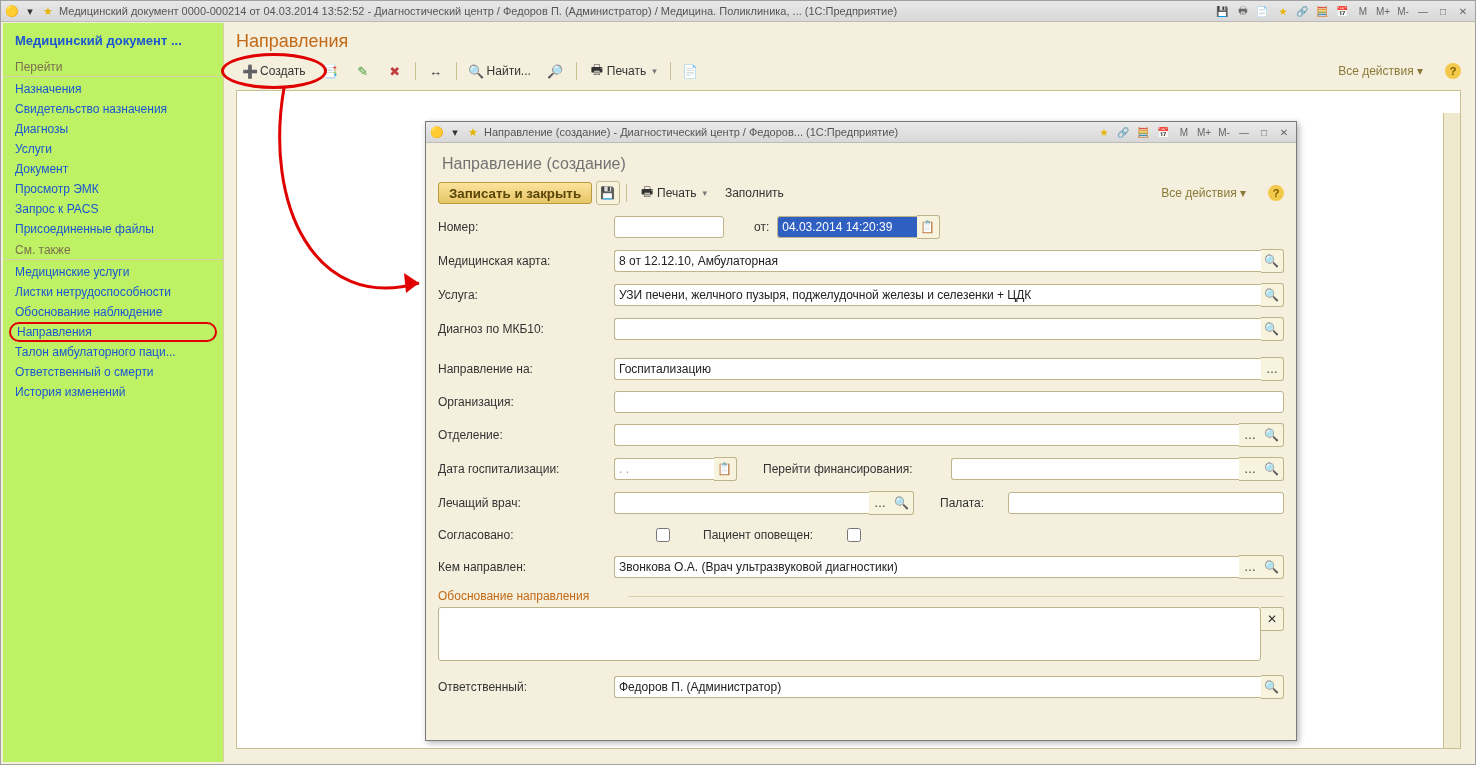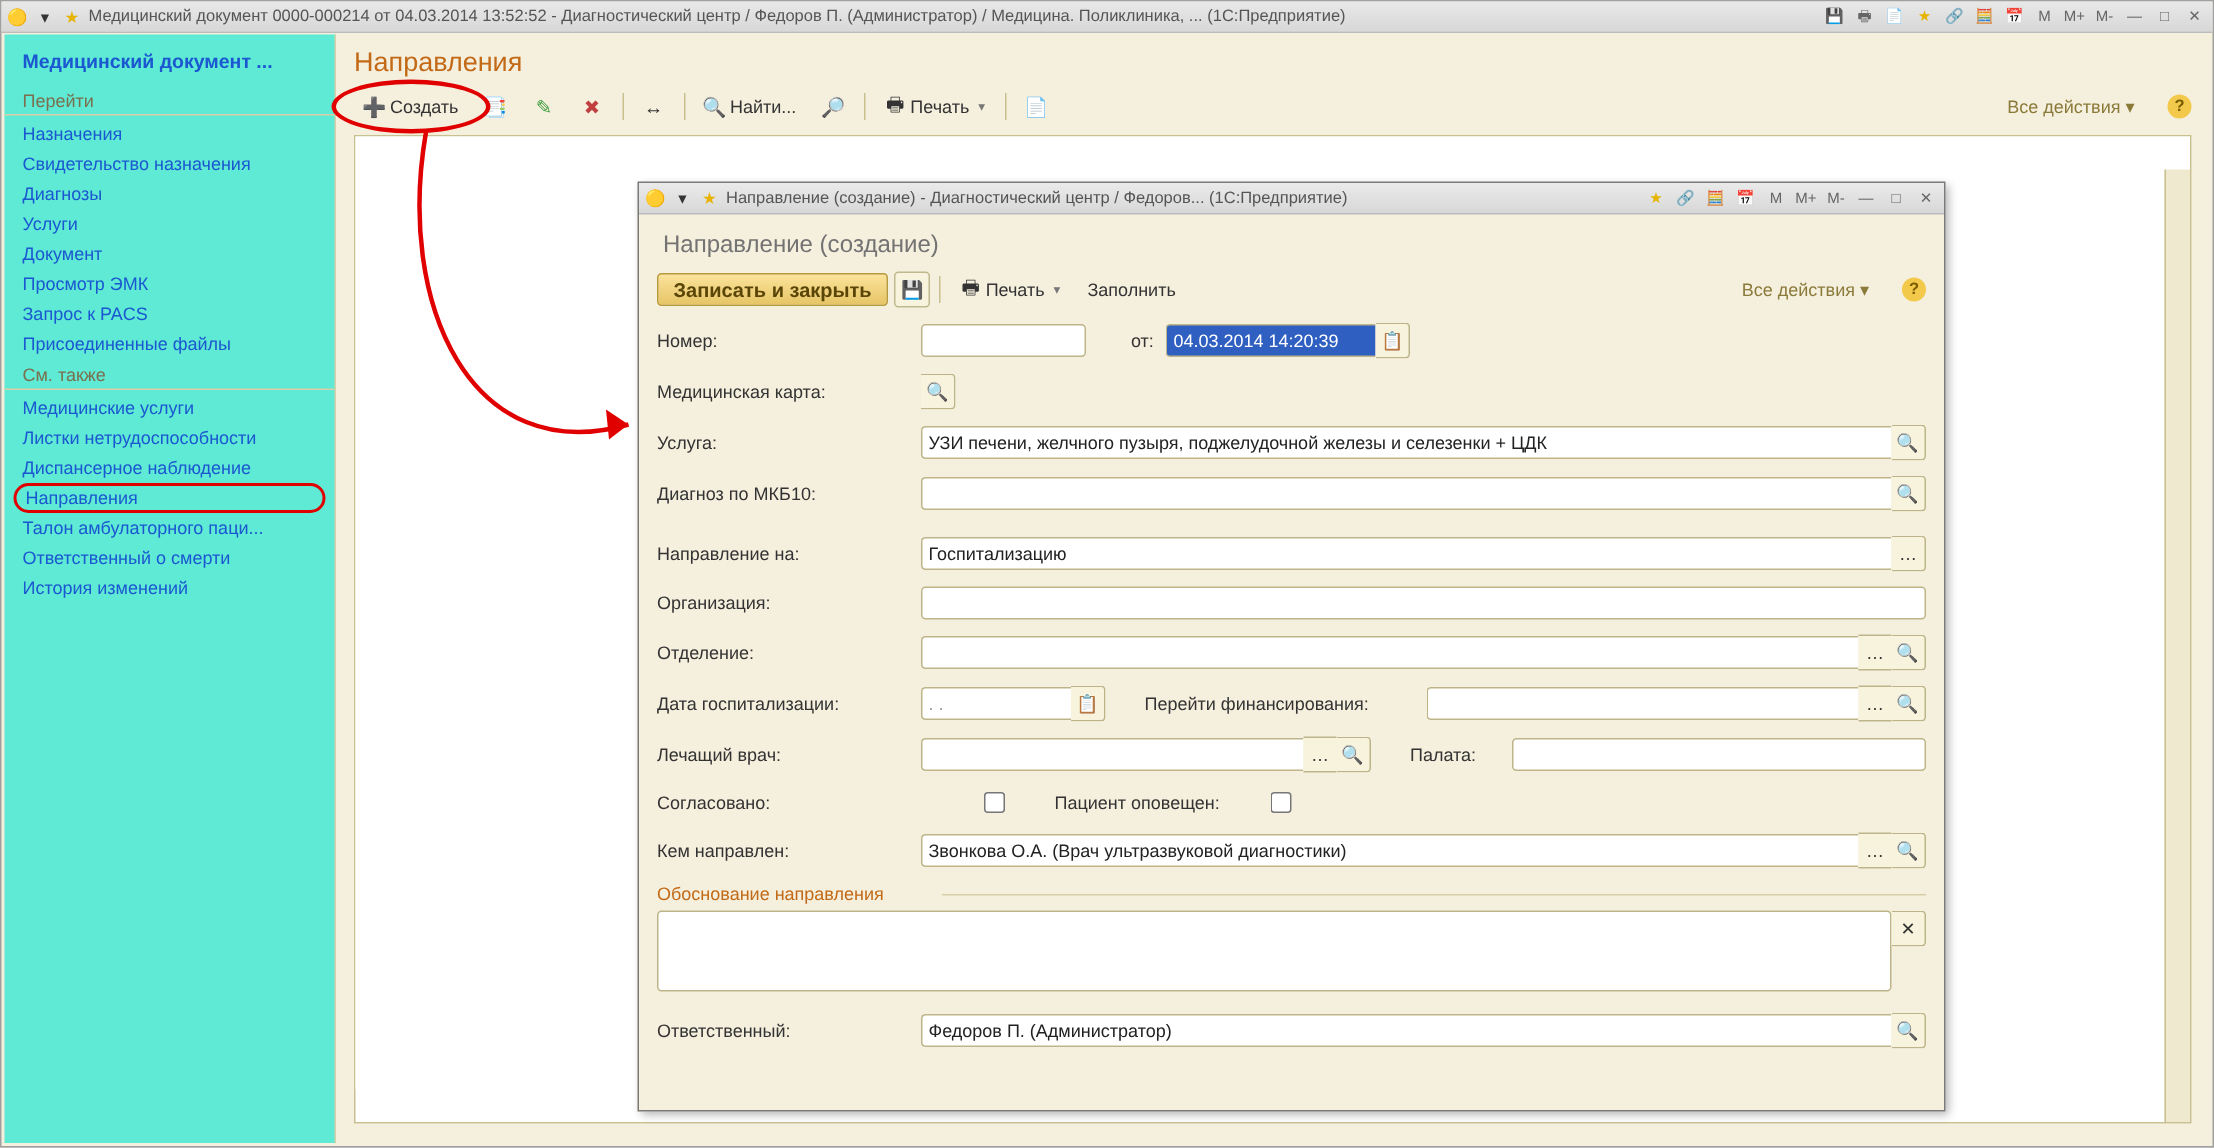--- a/index.html
+++ b/index.html
@@ -3,21 +3,21 @@
 <meta charset="utf-8">
 <style>
 html,body{margin:0;padding:0;font-family:Arial,sans-serif;font-size:12px;color:#333;background:#b0b0b0;height:100%;overflow:hidden}
 .outer-win{position:absolute;left:0;top:0;width:1476px;height:765px;background:#f5efdd;border:1px solid #a0a0a0;box-sizing:border-box}
 .titlebar{height:20px;background:linear-gradient(to bottom,#e8e8e8,#d8d8d8);display:flex;align-items:center;padding:0 4px;gap:4px;border-bottom:1px solid #bbb}
 .tb-ico{width:14px;height:14px;display:inline-flex;align-items:center;justify-content:center;font-size:11px}
 .tb-title{flex:0 1 auto;color:#555;font-size:11px;white-space:nowrap;overflow:hidden;text-overflow:ellipsis}
 .tb-spacer{flex:1}
 .tb-btn{width:16px;height:14px;display:inline-flex;align-items:center;justify-content:center;font-size:10px;color:#666;cursor:pointer}
 .workspace{position:absolute;top:22px;left:2px;right:2px;bottom:2px;background:#f5efdd;display:flex}
-.sidebar{width:220px;background:#5eead4;border-right:1px solid #d8cfa8;padding:6px 0;overflow:hidden}
+.sidebar{width:220px;background:#bef264;border-right:1px solid #d8cfa8;padding:6px 0;overflow:hidden}
 .sb-title{color:#1b57d0;font-weight:bold;padding:4px 12px 8px;font-size:13px}
 .sb-section{color:#7a704f;padding:4px 12px 2px;font-size:12px;border-bottom:1px solid #d8cfa8;margin-bottom:2px}
 .sb-item{color:#1b57d0;padding:3px 12px;cursor:pointer;white-space:nowrap;overflow:hidden;text-overflow:ellipsis}
 .sb-item.marked{border:2px solid #e00000;border-radius:10px;margin:0 6px;padding:1px 6px}
 .main{flex:1;position:relative;background:#f5efdd;padding:8px 12px 4px}
 .page-title{color:#c26a17;font-size:18px;margin-bottom:6px}
 .toolbar{display:flex;align-items:center;gap:4px;height:26px;margin-bottom:6px}
 .tbtn{height:22px;display:inline-flex;align-items:center;gap:3px;padding:0 6px;border:1px solid transparent;border-radius:3px;cursor:pointer;color:#333}
 .tbtn-icon{width:14px;height:14px;display:inline-flex;align-items:center;justify-content:center;font-size:13px}
 .tb-sep{width:1px;height:18px;background:#c9c090;margin:0 2px}
@@ -90,21 +90,21 @@
       <div class="sb-item">Свидетельство назначения</div>
       <div class="sb-item">Диагнозы</div>
       <div class="sb-item">Услуги</div>
       <div class="sb-item">Документ</div>
       <div class="sb-item">Просмотр ЭМК</div>
       <div class="sb-item">Запрос к PACS</div>
       <div class="sb-item">Присоединенные файлы</div>
       <div class="sb-section">См. также</div>
       <div class="sb-item">Медицинские услуги</div>
       <div class="sb-item">Листки нетрудоспособности</div>
-      <div class="sb-item">Диспансерное наблюдение</div>
+      <div class="sb-item">Обоснование наблюдение</div>
       <div class="sb-item marked">Направления</div>
       <div class="sb-item">Талон амбулаторного паци...</div>
       <div class="sb-item">Ответственный о смерти</div>
       <div class="sb-item">История изменений</div>
     </div>
 
     <div class="main">
       <div class="page-title">Направления</div>
       <div class="toolbar">
         <div class="tbtn">
@@ -206,20 +206,23 @@
             <div class="input sel noround-r" style="width:140px;display:flex;align-items:center">
                 <span>04.03.2014 14:20:39</span>
               </div>
             <span class="endbtn">📋</span>
           </div>
         </div>
 
         <div class="row">
           <div class="lbl">Медицинская карта:</div>
           <div class="fieldwrap">
+            <div class="input noround-r" style="display:flex;align-items:center">
+                <span>8 от 12.12.10, Амбулаторная</span>
+              </div>
             <span class="endbtn">🔍</span>
           </div>
         </div>
 
         <div class="row">
           <div class="lbl">Услуга:</div>
           <div class="fieldwrap">
             <div class="input noround-r" style="display:flex;align-items:center">
                 <span>УЗИ печени, желчного пузыря, поджелудочной железы и селезенки + ЦДК</span>
               </div>

